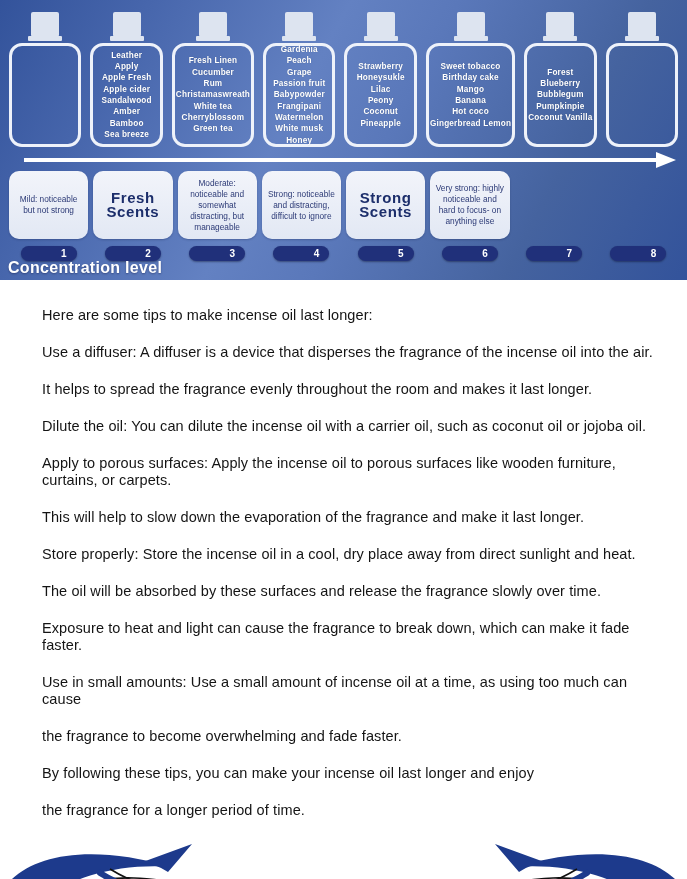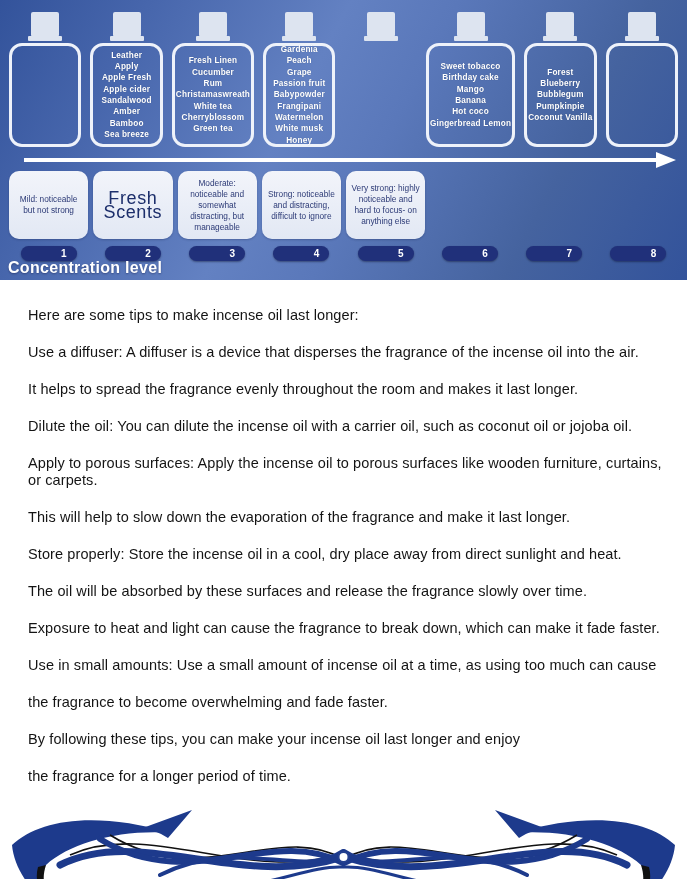--- a/index.html
+++ b/index.html
@@ -55,21 +55,21 @@
     border-radius:10px;
     display:flex;align-items:center;justify-content:center;
     text-align:center;
     padding:3px 4px;box-sizing:border-box;
     box-shadow:0 1px 2px rgba(10,20,60,.25);
   }
   .level-box .lbl{
     color:#2c3a76;font-size:8.3px;line-height:11px;font-weight:500;
   }
   .level-box.big .lbl{
-    color:#1c2e6b;font-size:18px;line-height:14px;font-weight:normal;letter-spacing:.6px;
+    color:#1c2e6b;font-size:15px;line-height:14px;font-weight:bold;letter-spacing:.6px;
   }
   .pills-row{margin-top:7px;}
   .pill-col{display:flex;justify-content:center;}
   .pill{
     width:56px;height:15px;
     background:#20307a;
     border-radius:9px;
     display:flex;align-items:center;justify-content:flex-end;
     padding-right:10px;box-sizing:border-box;
     box-shadow:0 1px 2px rgba(0,0,20,.4);
@@ -77,21 +77,21 @@
   .pill span{color:#ffffff;font-size:10px;font-weight:bold;}
   .banner-title{
     position:absolute;left:8px;bottom:3px;
     color:#ffffff;font-weight:bold;font-size:16px;letter-spacing:.3px;
     text-shadow:0 1px 2px rgba(0,0,40,.35);
   }
 
   
   .tips{padding:27px 18px 0 28px;}
   .tips p{
-    margin:0 0 20px 0;
+    margin:0 0 20px 14px;
     font-size:14.5px;line-height:17px;
     color:#141414;
     letter-spacing:.1px;
   }
 
   
   .footer-art{display:block;margin-top:6px;}
 </style>
 </head>
 <body>
@@ -137,20 +137,28 @@
         <div class="scent">Passion fruit</div>
         <div class="scent">Babypowder</div>
         <div class="scent">Frangipani</div>
         <div class="scent">Watermelon</div>
         <div class="scent">White musk</div>
         <div class="scent">Honey</div>
       </div>
     </div>
     <div class="bottle-col">
       <div class="cap"></div>
+      <div class="bottle-body">
+        <div class="scent">Strawberry</div>
+        <div class="scent">Honeysukle</div>
+        <div class="scent">Lilac</div>
+        <div class="scent">Peony</div>
+        <div class="scent">Coconut</div>
+        <div class="scent">Pineapple</div>
+      </div>
     </div>
     <div class="bottle-col">
       <div class="cap"></div>
       <div class="bottle-body">
         <div class="scent">Sweet tobacco</div>
         <div class="scent">Birthday cake</div>
         <div class="scent">Mango</div>
         <div class="scent">Banana</div>
         <div class="scent">Hot coco</div>
         <div class="scent">Gingerbread Lemon</div>
@@ -182,20 +190,23 @@
         <span class="lbl">Mild: noticeable but not strong</span>
       </div>
     <div class="level-box big">
         <span class="lbl">Fresh Scents</span>
       </div>
     <div class="level-box">
         <span class="lbl">Moderate: noticeable and somewhat distracting, but manageable</span>
       </div>
     <div class="level-box">
         <span class="lbl">Strong: noticeable and distracting, difficult to ignore</span>
+      </div>
+    <div class="level-box big">
+        <span class="lbl">Strong Scents</span>
       </div>
     <div class="level-box">
         <span class="lbl">Very strong: highly noticeable and hard to focus- on anything else</span>
       </div>
   </div>
 
   <div class="row8 pills-row">
     <div class="pill-col">
         <div class="pill">
           <span>1</span>

